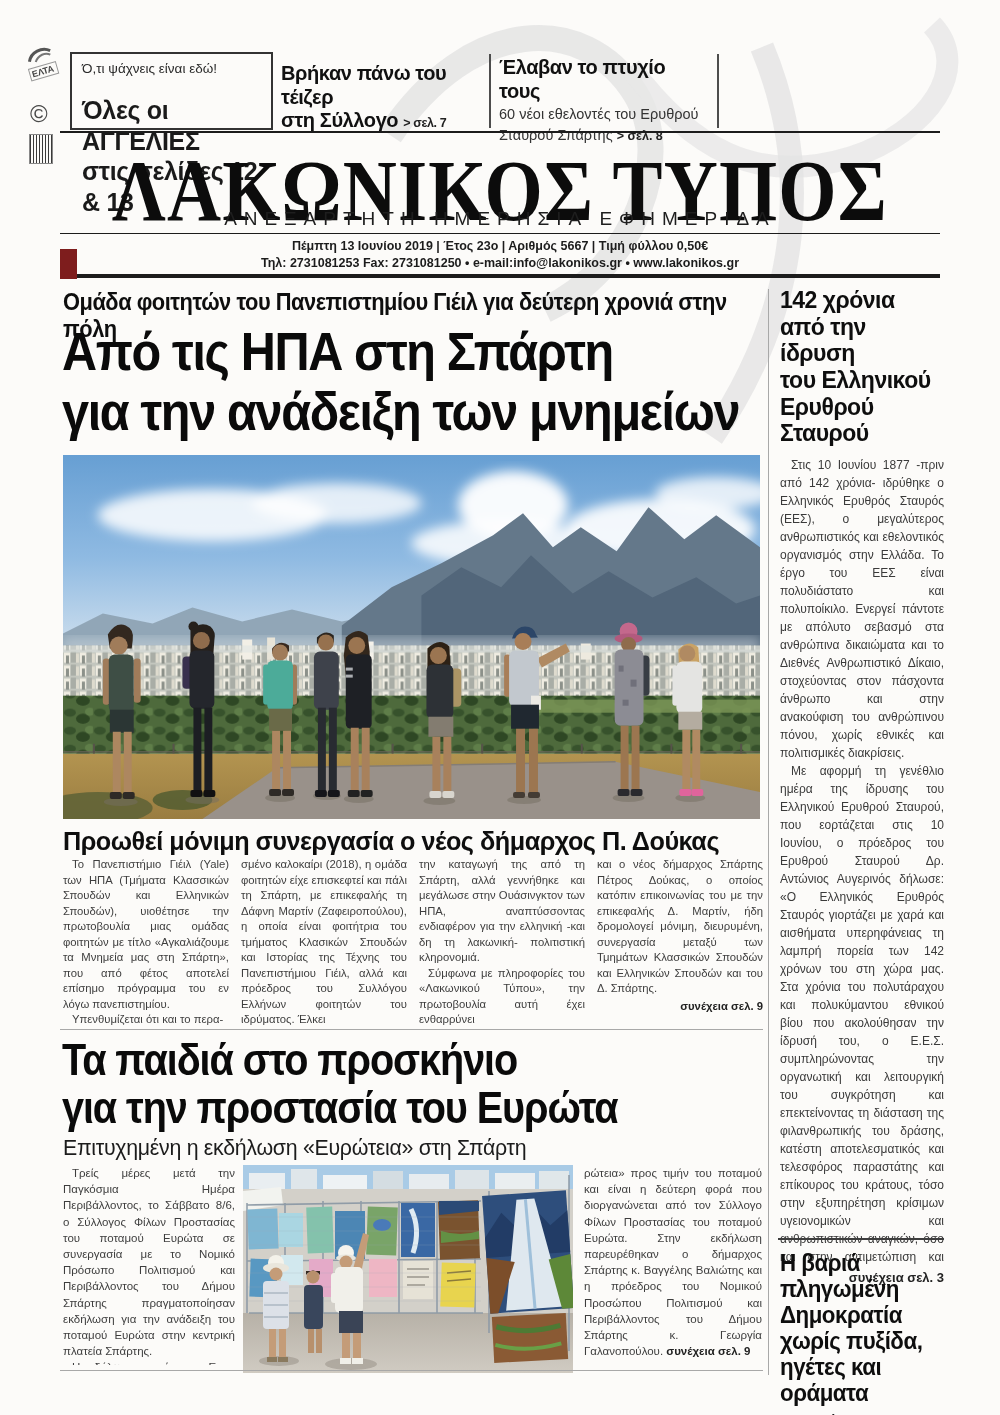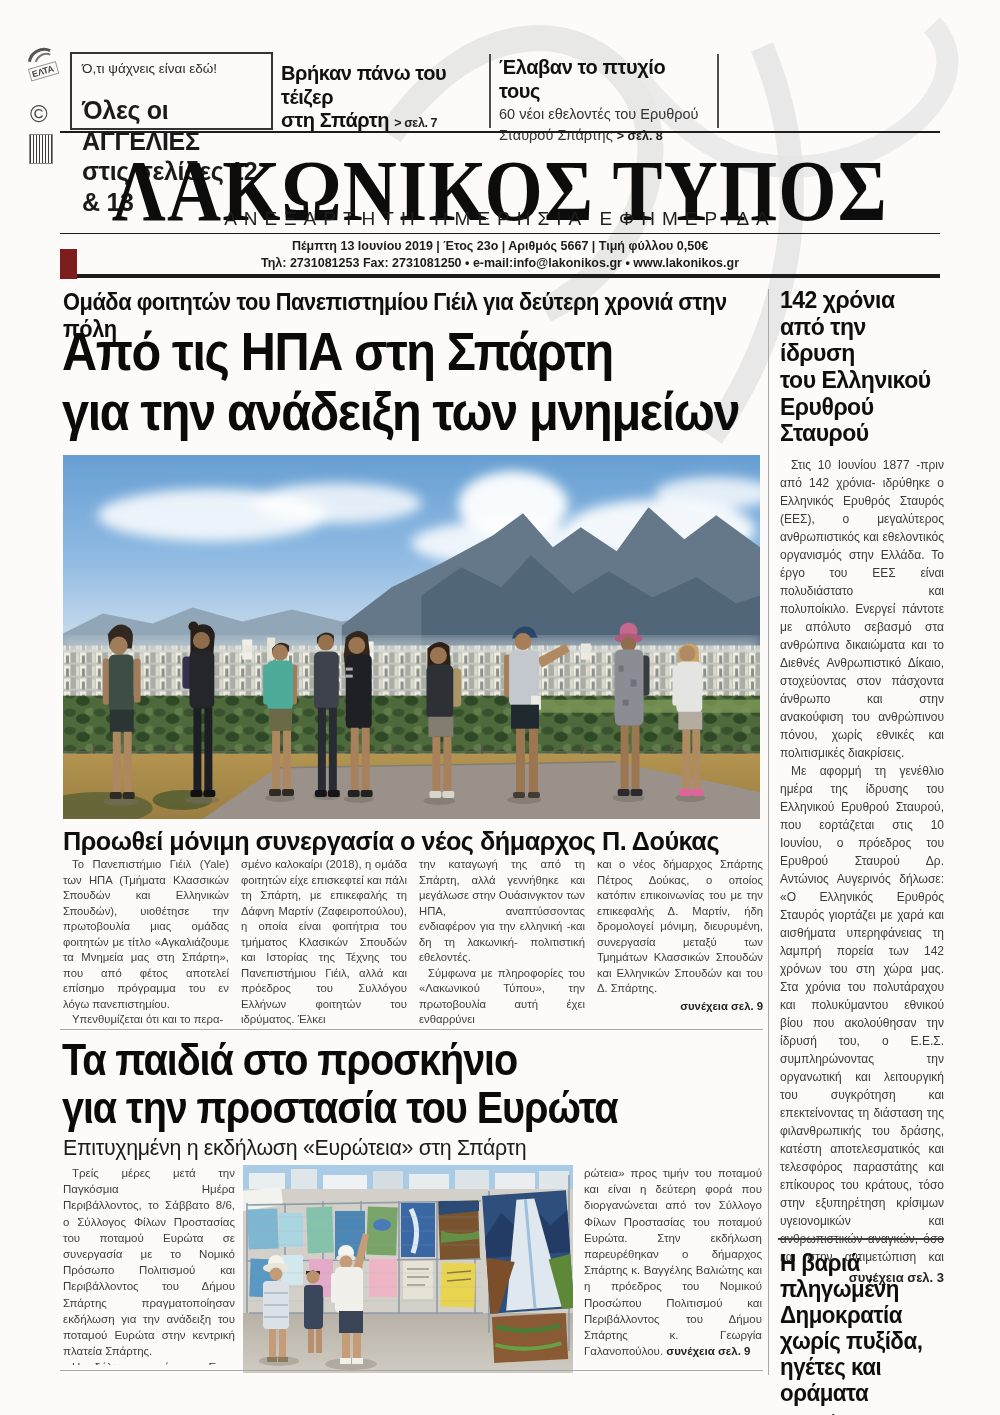--- a/index.html
+++ b/index.html
@@ -111,21 +111,21 @@
 
   <div class="teaser-box">
     <div class="tb-l1">Ό,τι ψάχνεις είναι εδώ!</div>
     <div class="tb-l2">Όλες οι ΑΓΓΕΛΙΕΣ</div>
     <div class="tb-l2">στις σελίδες 12 &amp; 13</div>
   </div>
 
   <div class="teaser" style="left:281px; top:62px; width:200px;">
     <div class="tz-title">Βρήκαν πάνω του τέιζερ</div>
     <div class="tz-title">
-      <span>στη Σπάρτη</span>
+      <span>στη Σύλλογο</span>
       <span class="pg">&gt; σελ. 7</span>
     </div>
   </div>
 
   <div class="vline" style="left:489px; top:54px; height:74px;"></div>
 
   <div class="teaser" style="left:499px; top:56px; width:212px;">
     <div class="tz-title">Έλαβαν το πτυχίο τους</div>
     <div class="tz-sub">60 νέοι εθελοντές του Ερυθρού</div>
     <div class="tz-sub">
@@ -332,21 +332,21 @@
   <h2 class="subhead">Προωθεί μόνιμη συνεργασία ο νέος δήμαρχος Π. Δούκας</h2>
 
   <div class="bodycol" style="left:63px;">
     <p>Το Πανεπιστήμιο Γιέιλ (Yale) των ΗΠΑ (Τμήματα Κλασσικών Σπουδών και Ελληνικών Σπουδών), υιοθέτησε την πρωτοβουλία μιας ομάδας φοιτητών με τίτλο «Αγκαλιάζουμε τα Μνημεία μας στη Σπάρτη», που από φέτος αποτελεί επίσημο πρόγραμμα του εν λόγω πανεπιστημίου.</p>
     <p>Υπενθυμίζεται ότι και το περα-</p>
   </div>
   <div class="bodycol" style="left:241px;">
     <p class="noindent">σμένο καλοκαίρι (2018), η ομάδα φοιτητών είχε επισκεφτεί και πάλι τη Σπάρτη, με επικεφαλής τη Δάφνη Μαρτίν (Ζαφειροπούλου), η οποία είναι φοιτήτρια του τμήματος Κλασικών Σπουδών και Ιστορίας της Τέχνης του Πανεπιστήμιου Γιέιλ, αλλά και πρόεδρος του Συλλόγου Ελλήνων φοιτητών του ιδρύματος. Έλκει</p>
   </div>
   <div class="bodycol" style="left:419px;">
-    <p class="noindent">την καταγωγή της από τη Σπάρτη, αλλά γεννήθηκε και μεγάλωσε στην Ουάσινγκτον των ΗΠΑ, αναπτύσσοντας ενδιαφέρον για την ελληνική -και δη τη λακωνική- πολιτιστική εθελοντές.</p>
+    <p class="noindent">την καταγωγή της από τη Σπάρτη, αλλά γεννήθηκε και μεγάλωσε στην Ουάσινγκτον των ΗΠΑ, αναπτύσσοντας ενδιαφέρον για την ελληνική -και δη τη λακωνική- πολιτιστική κληρονομιά.</p>
     <p>Σύμφωνα με πληροφορίες του «Λακωνικού Τύπου», την πρωτοβουλία αυτή έχει ενθαρρύνει</p>
   </div>
   <div class="bodycol" style="left:597px;">
     <p class="noindent">και ο νέος δήμαρχος Σπάρτης Πέτρος Δούκας, ο οποίος κατόπιν επικοινωνίας του με την επικεφαλής Δ. Μαρτίν, ήδη δρομολογεί μόνιμη, διευρυμένη, συνεργασία μεταξύ των Τμημάτων Κλασσικών Σπουδών και Ελληνικών Σπουδών και του Δ. Σπάρτης.</p>
     <p class="more">συνέχεια σελ. 9</p>
   </div>
 
   <div class="grayline" style="left:60px; top:1029px; width:703px; height:1px;"></div>
 
   <h1 class="headline2">

